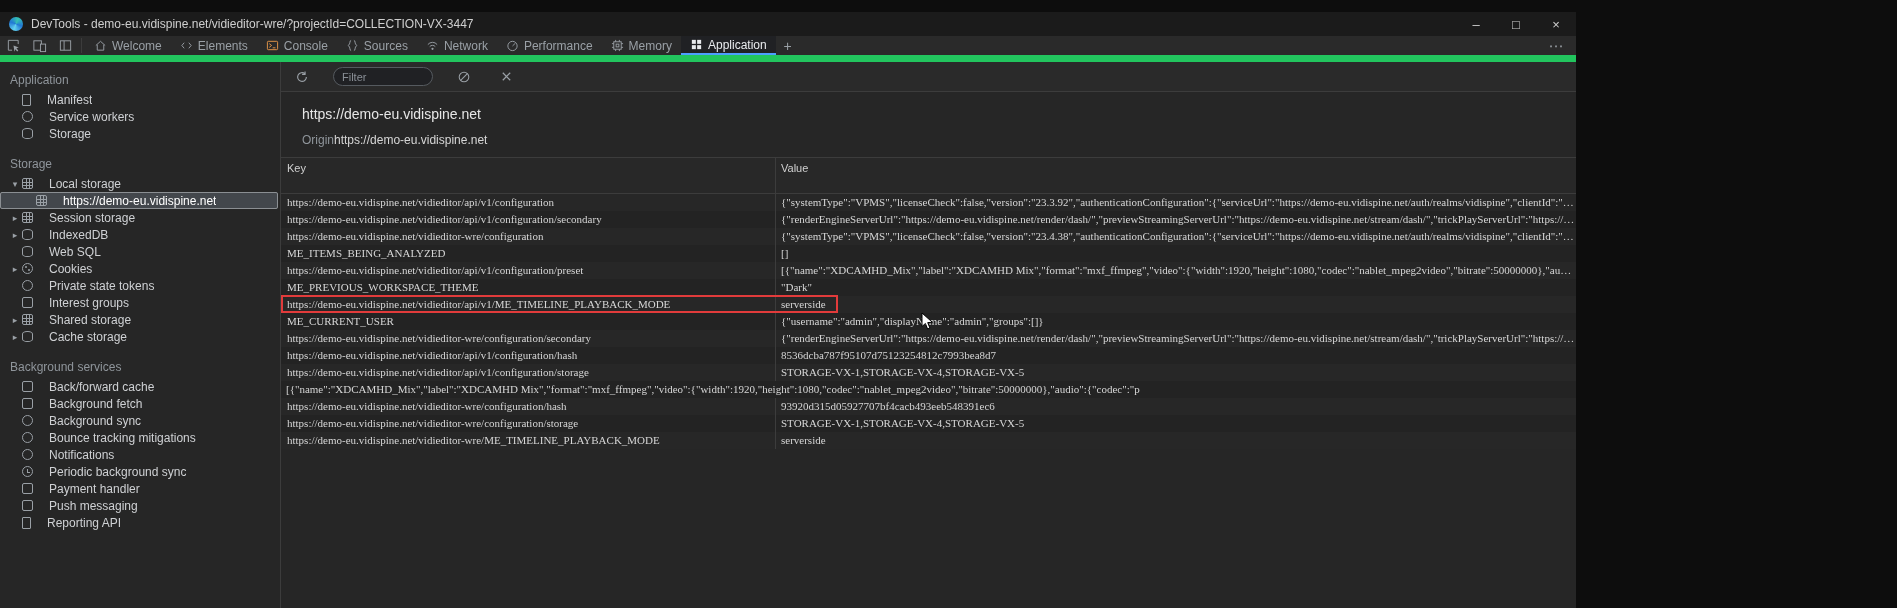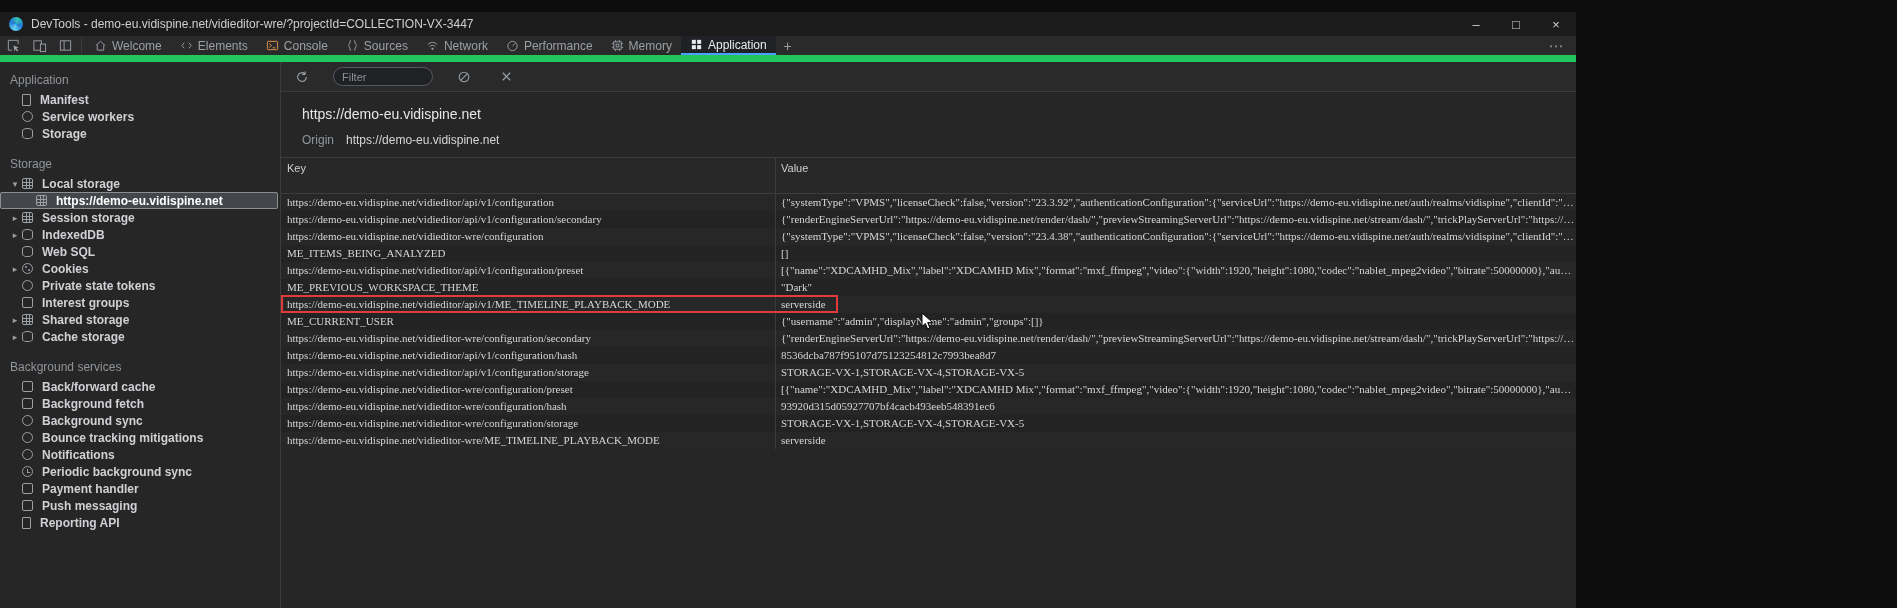--- a/index.html
+++ b/index.html
@@ -37,21 +37,21 @@
 
   
   .content { flex:1; display:flex; min-height:0; }
 
   
   .sidebar { width:281px; flex:none; background:#262626; border-right:1px solid #3c3c3c; overflow:hidden; padding-top:6px; font-size:12px; }
   .side-section-title { color:#8f959b; padding:5px 0 4px 10px; }
   .side-gap { height:10px; }
   .side-item { display:flex; align-items:center; height:17px; padding-left:8px; color:#cfd1d4; cursor:default; }
   .side-item .tw { width:14px; flex:none; font-size:9px; color:#9aa0a6; text-align:center; }
-  .side-item .lbl { margin-left:9px; white-space:nowrap; overflow:hidden;font-weight:bold; }
+  .side-item .lbl { margin-left:16px; white-space:nowrap; overflow:hidden; }
   .side-item.child { padding-left:22px; }
   .side-item.selected { background:#43474c; outline:1px solid #8b8f93; outline-offset:-1px; color:#ffffff; border-radius:2px; margin-right:2px; }
   .icn { width:11px; height:11px; border:1px solid #9aa0a6; border-radius:2px; display:inline-block; position:relative; flex:none; }
   .icn.grid { background-image:linear-gradient(#9aa0a6 0 0),linear-gradient(#9aa0a6 0 0),linear-gradient(#9aa0a6 0 0),linear-gradient(#9aa0a6 0 0);
     background-size:100% 1px,100% 1px,1px 100%,1px 100%;
     background-position:0 3px,0 6px,3px 0,6px 0; background-repeat:no-repeat; }
   .icn.doc { width:9px; height:12px; border-radius:1px; }
   .icn.round { border-radius:50%; }
   .icn.db { border-radius:5px/3px; }
   .icn.cookie::after { content:""; position:absolute; left:2px; top:2px; width:2px; height:2px; border-radius:50%; background:#9aa0a6; box-shadow:3px 3px 0 #9aa0a6; }
@@ -59,21 +59,21 @@
   .icn.clock::before { content:""; position:absolute; left:4px; top:5px; width:3px; height:1px; background:#9aa0a6; }
 
   
   .main { flex:1; display:flex; flex-direction:column; min-width:0; background:#262626; }
   .filterbar { height:30px; flex:none; display:flex; align-items:center; gap:20px; padding-left:10px; border-bottom:1px solid #3c3c3c; background:#2a2a2a; }
   .fbtn { display:flex; align-items:center; justify-content:center; width:22px; height:22px; color:#9aa0a6; }
   .filter-input { width:100px; height:19px; background:#202124; border:1px solid #555a5f; border-radius:10px; color:#d6d6d6; font-size:11px; padding:0 8px; outline:none; font-family:"Liberation Sans", sans-serif; }
   .filter-input::placeholder { color:#8a9097; }
 
   .origin-title { font-size:14px; color:#e6e6e6; padding:14px 0 2px 21px; }
-  .origin-row { display:flex; gap:12px; font-size:12px; padding:9px 0 10px 21px; }
+  .origin-row { display:flex; font-size:12px; padding:9px 0 10px 21px; }
   .origin-label { color:#8f959b; }
   .origin-value { color:#d6d6d6; }
 
   .dtable { flex:1; display:flex; flex-direction:column; min-height:0; font-size:11px; }
   .thead { display:flex; height:37px; line-height:20px; flex:none; background:#282828; border-top:1px solid #3c3c3c; border-bottom:1px solid #3c3c3c; color:#d0d0d0; }
   .hk { width:495px; padding-left:6px; border-right:1px solid #3c3c3c; }
   .hv { flex:1; padding-left:5px; }
   .tbody { position:relative; flex:1; overflow:hidden;font-family:Liberation Serif, serif; }
   .trow { display:flex; height:17px; line-height:17px; }
   .trow:nth-child(odd) { background:#272727; }
@@ -397,21 +397,20 @@
           </div>
           <div class="trow">
             <div class="kcell">https://demo-eu.vidispine.net/vidieditor/api/v1/configuration/hash</div>
             <div class="vcell">8536dcba787f95107d75123254812c7993bea8d7</div>
           </div>
           <div class="trow">
             <div class="kcell">https://demo-eu.vidispine.net/vidieditor/api/v1/configuration/storage</div>
             <div class="vcell">STORAGE-VX-1,STORAGE-VX-4,STORAGE-VX-5</div>
           </div>
           <div class="trow">
-            <div class="kcell">https://demo-eu.vidispine.net/vidieditor-wre/configuration/preset</div>
             <div class="vcell">[{"name":"XDCAMHD_Mix","label":"XDCAMHD Mix","format":"mxf_ffmpeg","video":{"width":1920,"height":1080,"codec":"nablet_mpeg2video","bitrate":50000000},"audio":{"codec":"p</div>
           </div>
           <div class="trow">
             <div class="kcell">https://demo-eu.vidispine.net/vidieditor-wre/configuration/hash</div>
             <div class="vcell">93920d315d05927707bf4cacb493eeb548391ec6</div>
           </div>
           <div class="trow">
             <div class="kcell">https://demo-eu.vidispine.net/vidieditor-wre/configuration/storage</div>
             <div class="vcell">STORAGE-VX-1,STORAGE-VX-4,STORAGE-VX-5</div>
           </div>

